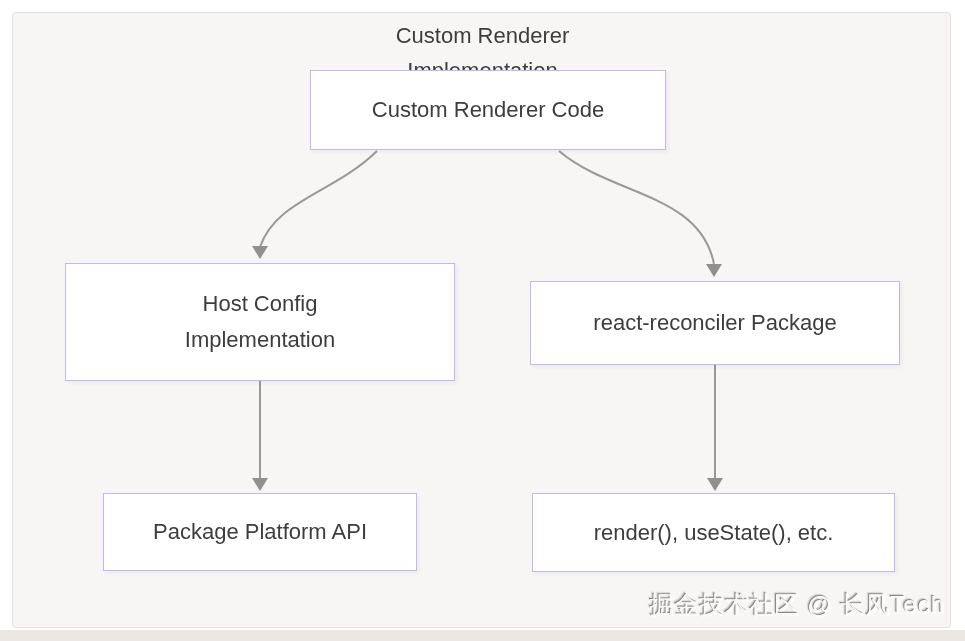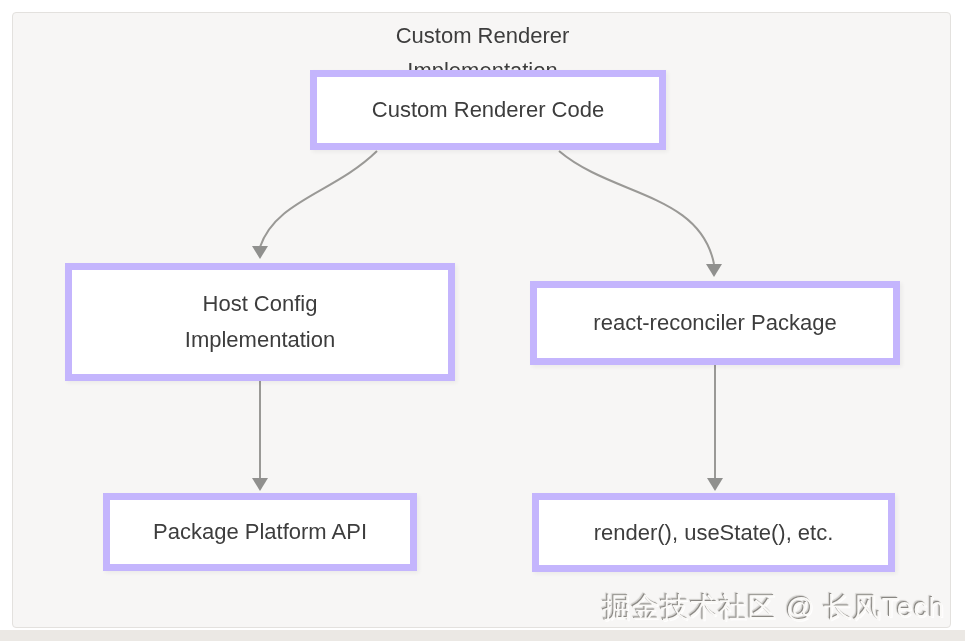--- a/index.html
+++ b/index.html
@@ -37,42 +37,42 @@
   }
   .edges-svg {
     position: absolute;
     left: 0; top: 0;
     width: 965px; height: 641px;
     z-index: 2;
   }
   .node {
     position: absolute;
     background: #ffffff;
-    border: 7px solid #c4b5fd;
+    border: 1px solid #c4b5fd;
     box-shadow: 2px 2px 4px rgba(0,0,0,0.05);
     box-sizing: border-box;
     display: flex;
     flex-direction: column;
     align-items: center;
     justify-content: center;
     font-size: 22px;
     line-height: 36px;
     color: #3d3d3d;
     text-align: right;
     z-index: 3;
   }
   .node-top       { left: 310px; top: 70px;  width: 356px; height: 80px;  }
   .node-host      { left: 65px;  top: 263px; width: 390px; height: 118px; }
   .node-reconciler{ left: 530px; top: 281px; width: 370px; height: 84px;  }
   .node-target    { left: 103px; top: 493px; width: 314px; height: 78px;  }
   .node-render    { left: 532px; top: 493px; width: 363px; height: 79px;  }
   .watermark {
     position: absolute;
     right: 20px; top: 589px;
-    font-size: 28px;
+    font-size: 24px;
     color: #faf9f7;
     text-shadow: -1px -1px 0 rgba(125,122,117,0.85),
                  -2px -2px 1px rgba(125,122,117,0.35),
                   1px 1px 0 rgba(255,255,255,0.9);
     z-index: 4;
     letter-spacing: 1px;
   }
 </style>
 </head>
 <body>

